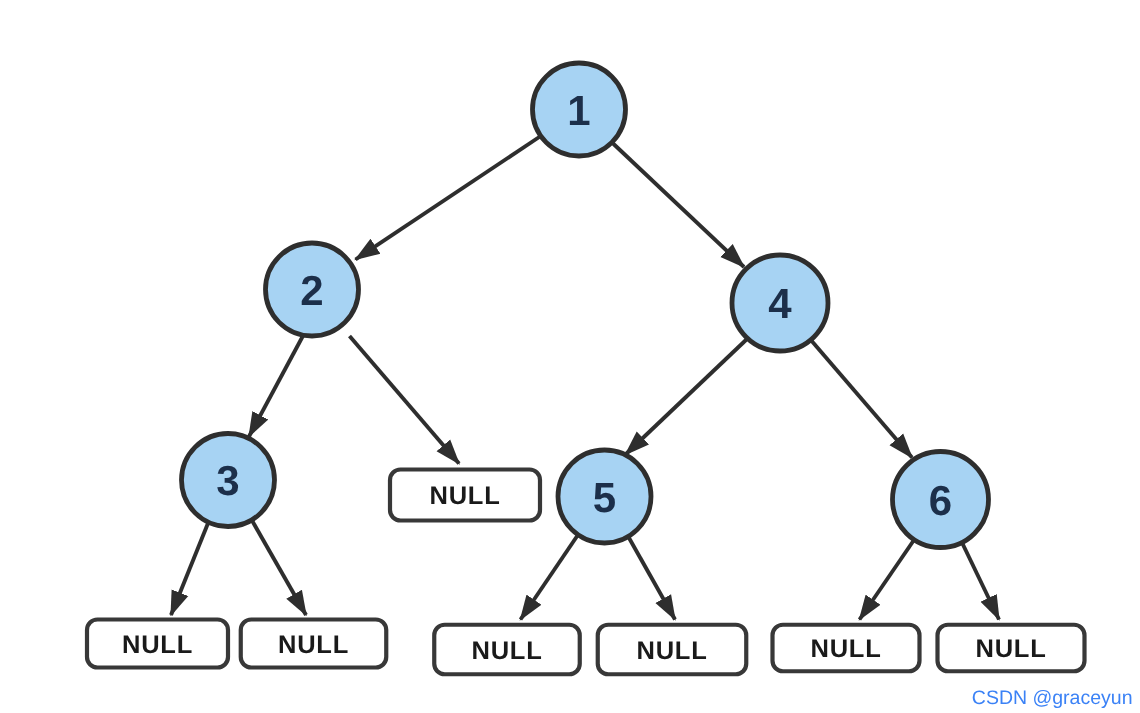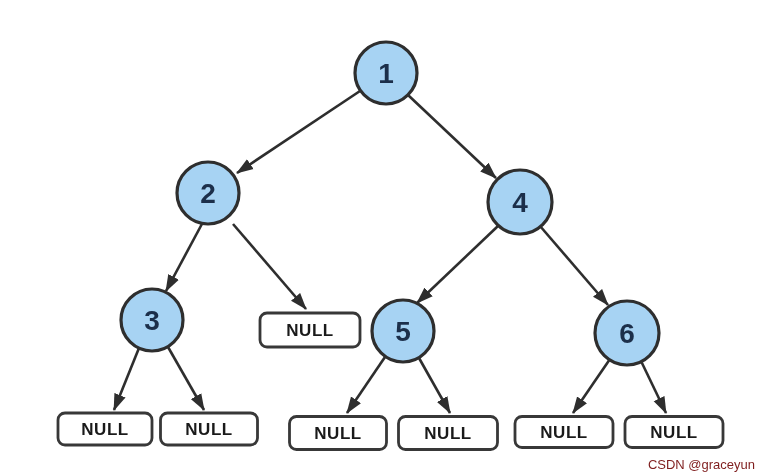--- a/index.html
+++ b/index.html
@@ -86,14 +86,14 @@
         <rect x="289.5" y="416.5" width="97" height="33" rx="7" ry="7" fill="#ffffff" stroke="#383838" stroke-width="2.8"></rect>
         <text x="338" y="433" dy="0.36em" text-anchor="middle" fill="#1a1a1a" class="null-label">NULL</text>
         <rect x="398.5" y="416.5" width="99" height="33" rx="7" ry="7" fill="#ffffff" stroke="#383838" stroke-width="2.8"></rect>
         <text x="448" y="433" dy="0.36em" text-anchor="middle" fill="#1a1a1a" class="null-label">NULL</text>
         <rect x="515" y="416.5" width="98" height="31" rx="7" ry="7" fill="#ffffff" stroke="#383838" stroke-width="2.8"></rect>
         <text x="564" y="432" dy="0.36em" text-anchor="middle" fill="#1a1a1a" class="null-label">NULL</text>
         <rect x="625" y="416.5" width="98" height="31" rx="7" ry="7" fill="#ffffff" stroke="#383838" stroke-width="2.8"></rect>
         <text x="674" y="432" dy="0.36em" text-anchor="middle" fill="#1a1a1a" class="null-label">NULL</text>
       </g>
   </svg>
-  <div class="watermark" style="color: #7f1d1d;">CSDN @graceyun</div>
+  <div class="watermark" style="color: #3b82f6;">CSDN @graceyun</div>
 </div>
 
 </body></html>

